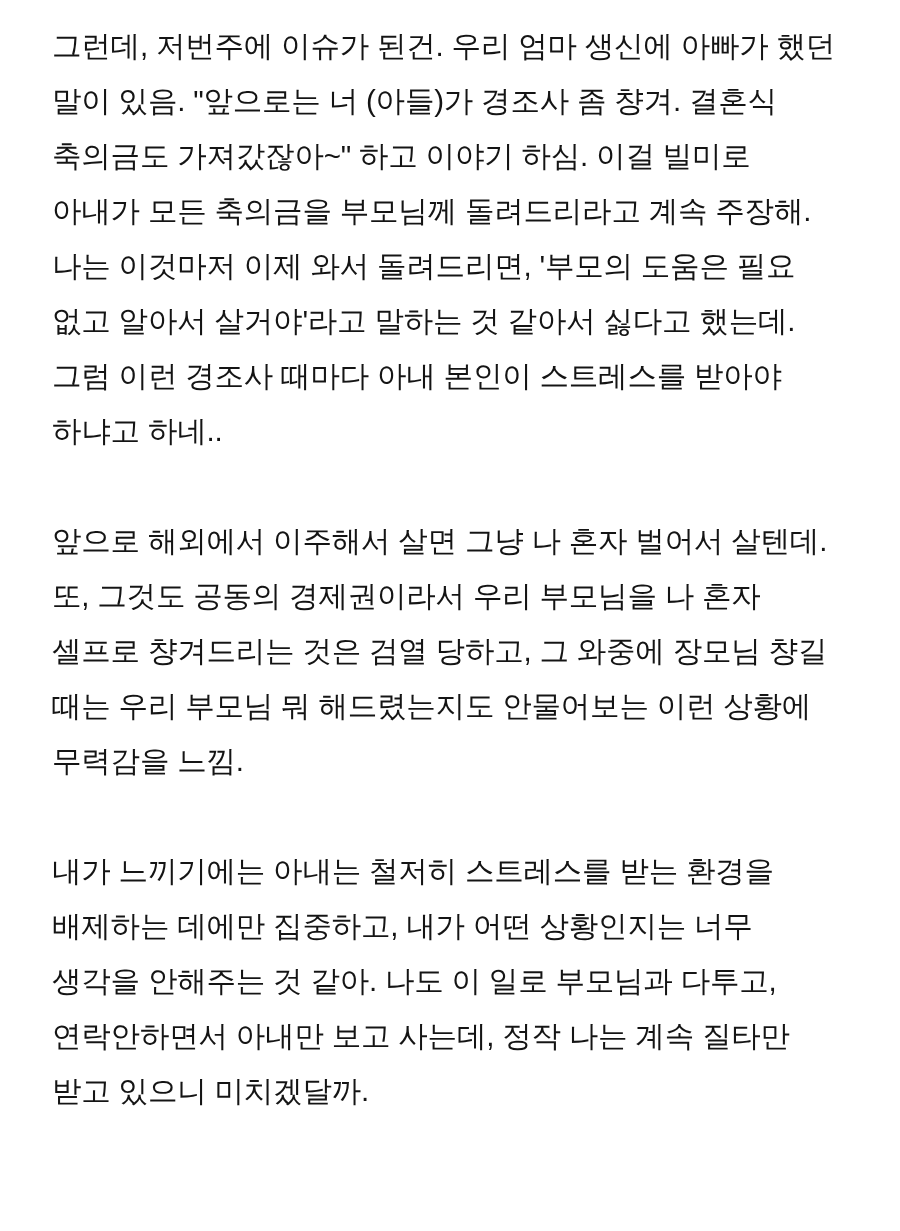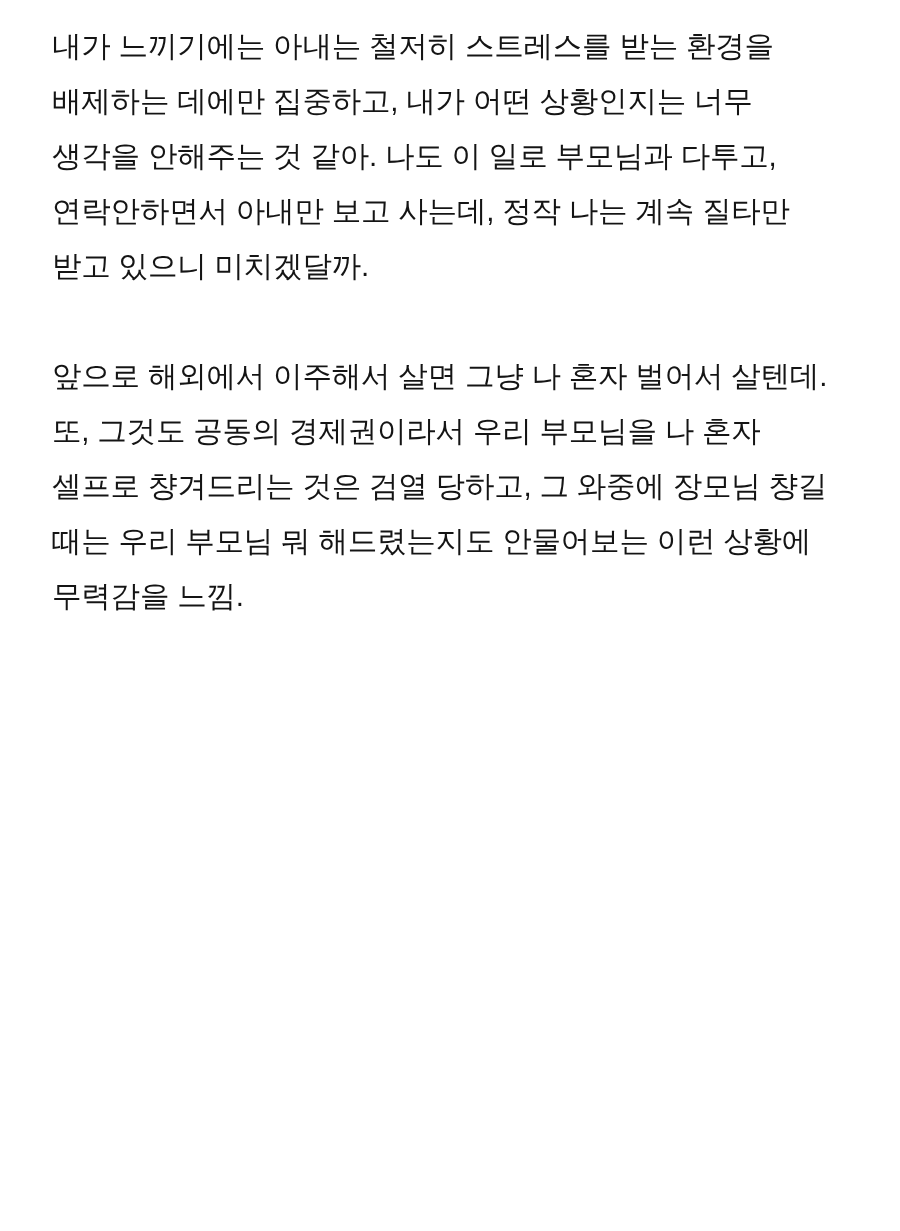--- a/index.html
+++ b/index.html
@@ -35,16 +35,17 @@
   }
   .para + .para {
     margin-top: 55px;
   }
 </style>
 </head>
 <body>
 
 <div class="page">
   <div class="article">
+    <p class="para">그런데, 저번주에 이슈가 된건. 우리 엄마 생신에 아빠가 했던 말이 있음. "앞으로는 너 (아들)가 경조사 좀 챵겨. 결혼식 축의금도 가져갔잖아~" 하고 이야기 하심. 이걸 빌미로 아내가 모든 축의금을 부모님께 돌려드리라고 계속 주장해. 나는 이것마저 이제 와서 돌려드리면, '부모의 도움은 필요 없고 알아서 살거야'라고 말하는 것 같아서 싫다고 했는데. 그럼 이런 경조사 때마다 아내 본인이 스트레스를 받아야 하냐고 하네..</p>
+    <p class="para">앞으로 해외에서 이주해서 살면 그냥 나 혼자 벌어서 살텐데. 또, 그것도 공동의 경제권이라서 우리 부모님을 나 혼자 셀프로 챵겨드리는 것은 검열 당하고, 그 와중에 장모님 챵길 때는 우리 부모님 뭐 해드렸는지도 안물어보는 이런 상황에 무력감을 느낌.</p>
     <p class="para">내가 느끼기에는 아내는 철저히 스트레스를 받는 환경을 배제하는 데에만 집중하고, 내가 어떤 상황인지는 너무 생각을 안해주는 것 같아. 나도 이 일로 부모님과 다투고, 연락안하면서 아내만 보고 사는데, 정작 나는 계속 질타만 받고 있으니 미치겠달까.</p>
-    <p class="para">앞으로 해외에서 이주해서 살면 그냥 나 혼자 벌어서 살텐데. 또, 그것도 공동의 경제권이라서 우리 부모님을 나 혼자 셀프로 챵겨드리는 것은 검열 당하고, 그 와중에 장모님 챵길 때는 우리 부모님 뭐 해드렸는지도 안물어보는 이런 상황에 무력감을 느낌.</p>
   </div>
 </div>
 
 </body></html>

